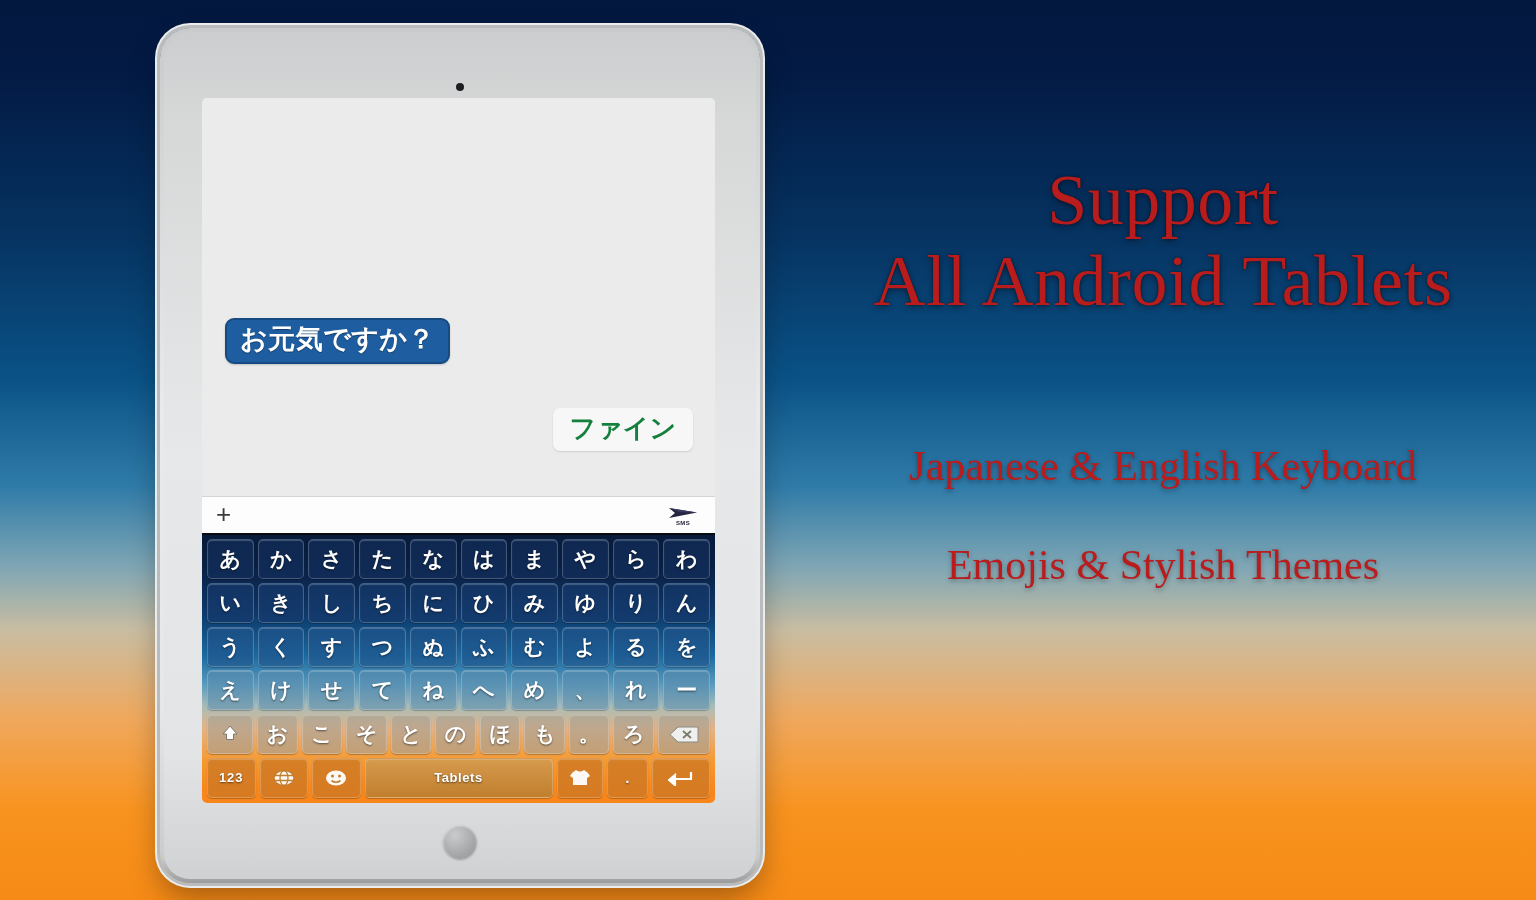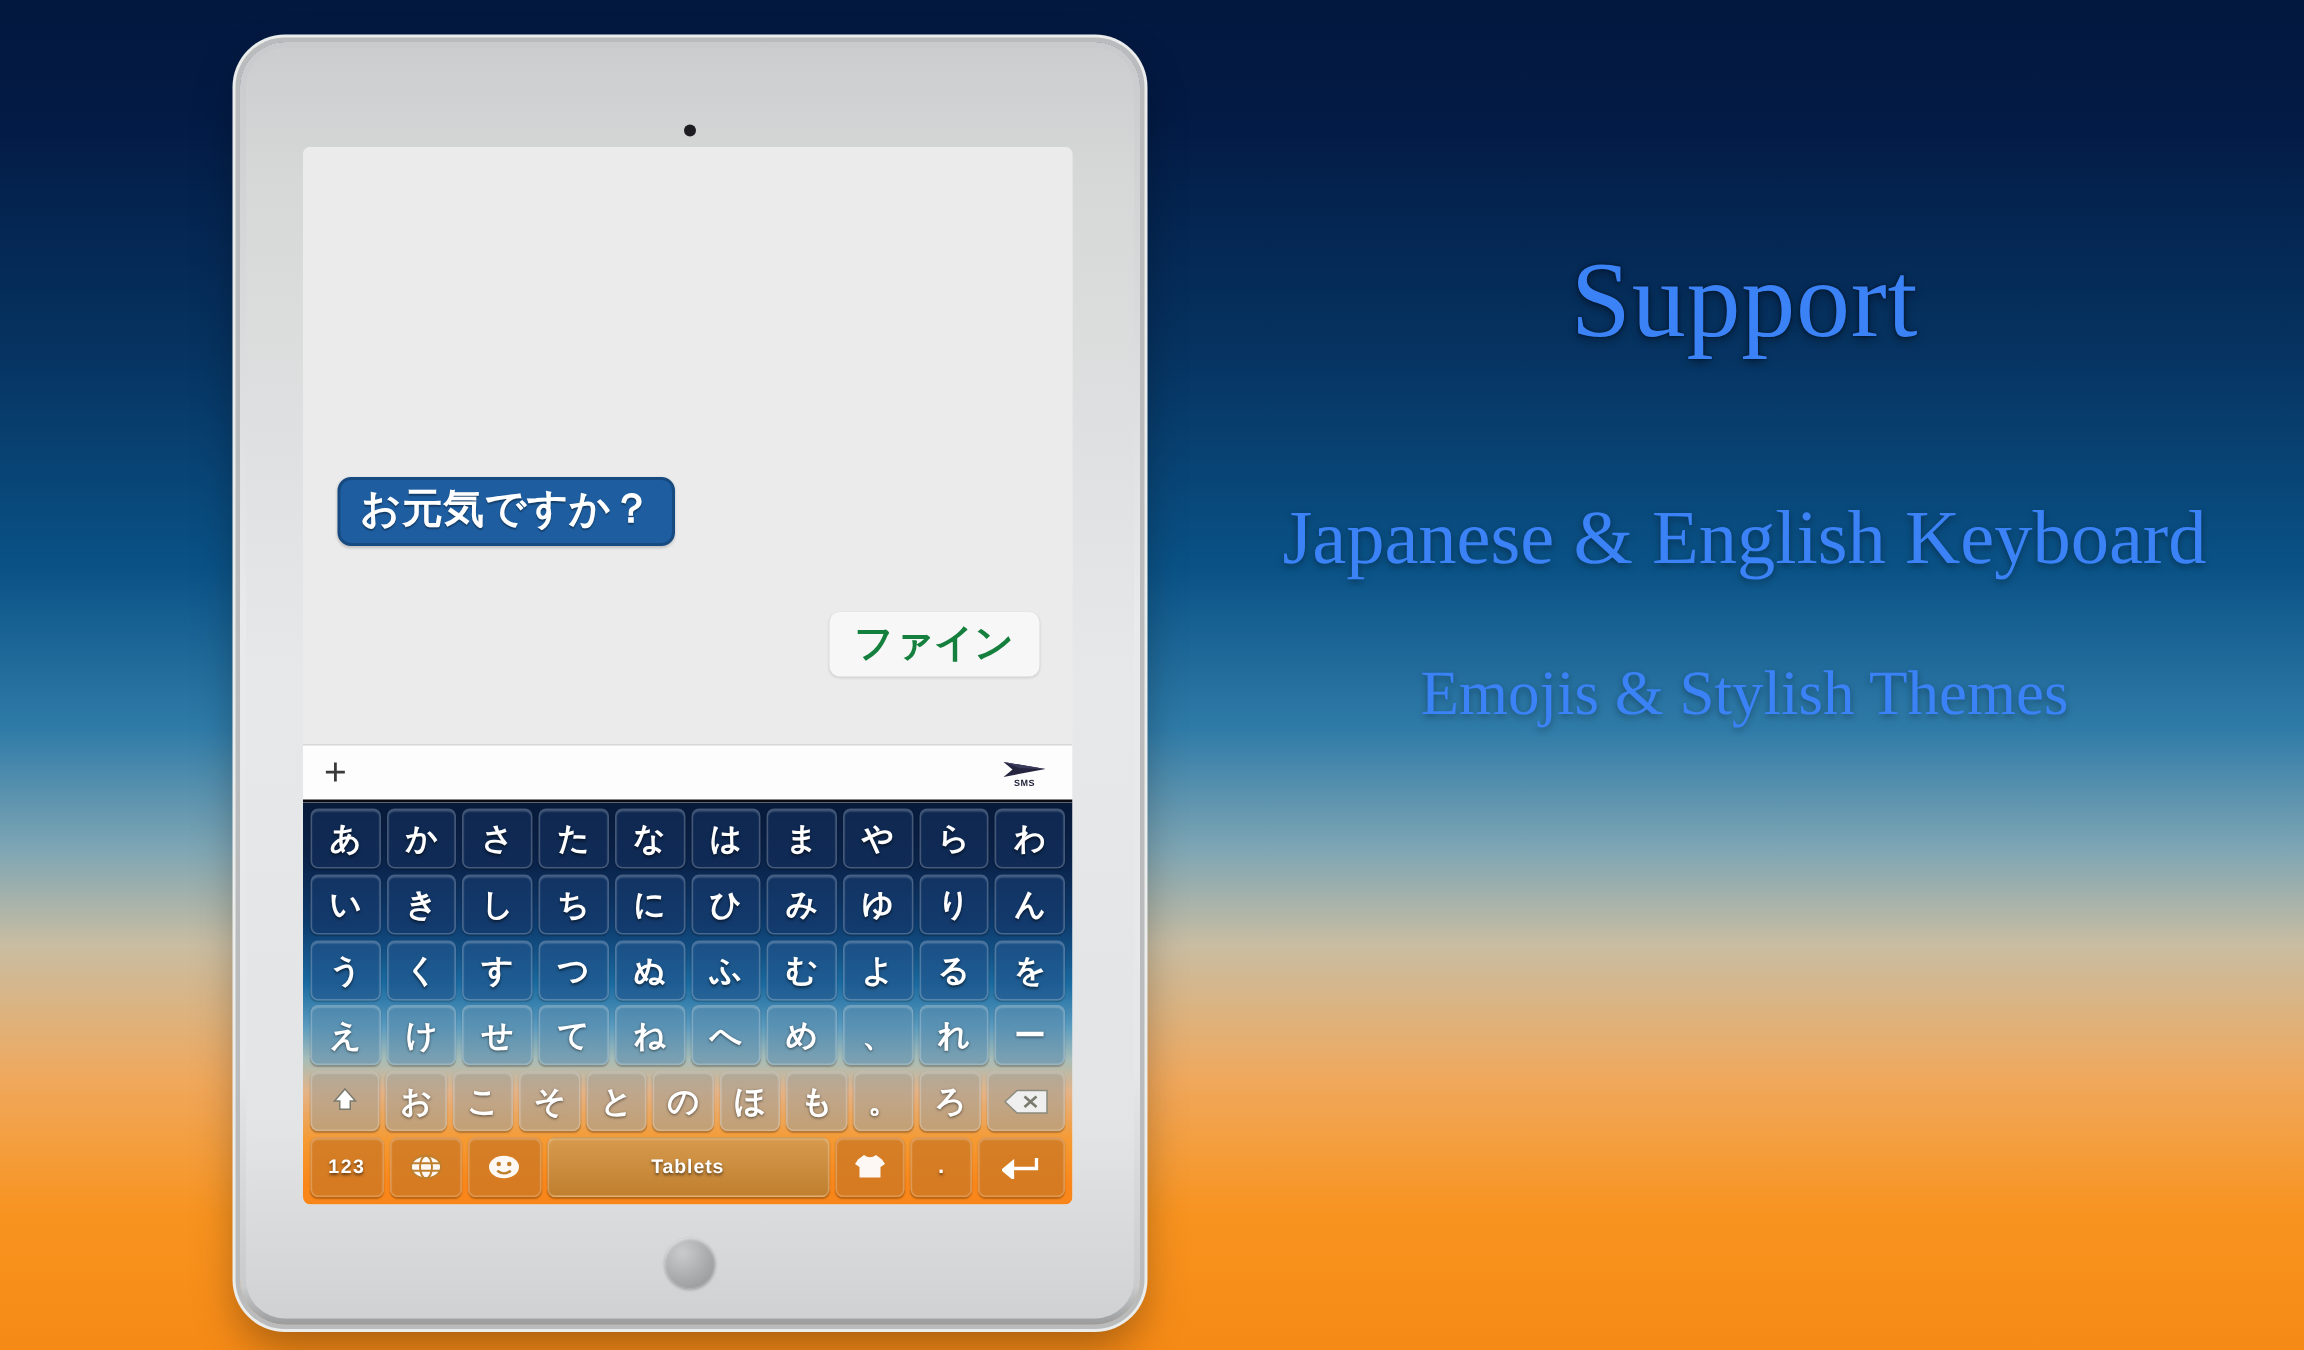--- a/index.html
+++ b/index.html
@@ -165,34 +165,34 @@
   #key-enter { flex:1.2 1 0; }
   #key-period { flex:.85 1 0; font-size:15px; }
   #key-theme { flex:.95 1 0; }
 
   
   #promo-panel {
     position:absolute; left:790px; top:0;
     width:746px; height:900px;
     display:flex; flex-direction:column;
     align-items:center;
-    color:#3b82f6;
+    color:#b91c1c;
     font-family:"Liberation Serif", serif;
     text-align:center;
   }
   #promo-headline {
     margin-top:160px;
     font-size:72px; line-height:1.12;
     font-weight:normal;
     text-shadow:0 2px 6px rgba(0,0,0,.45), 0 0 2px rgba(0,0,0,.5);
     letter-spacing:.5px;
   }
   #promo-feature-1 {
-    margin-top:88px;
-    font-size:51px; line-height:1.2;
+    margin-top:120px;
+    font-size:42px; line-height:1.2;
     text-shadow:0 2px 5px rgba(0,0,0,.35);
   }
   #promo-feature-2 {
     margin-top:48px;
     font-size:42px; line-height:1.2;
     text-shadow:0 2px 5px rgba(0,0,0,.3);
   }
 </style>
 </head>
 <body>
@@ -334,16 +334,17 @@
 
     </div>
   </div>
 
   <div id="home-button"></div>
 </div>
 
 <div id="promo-panel">
   <div id="promo-headline">
     <div>Support</div>
+    <div>All Android Tablets</div>
   </div>
   <div id="promo-feature-1">Japanese &amp; English Keyboard</div>
   <div id="promo-feature-2">Emojis &amp; Stylish Themes</div>
 </div>
 
 </body></html>

